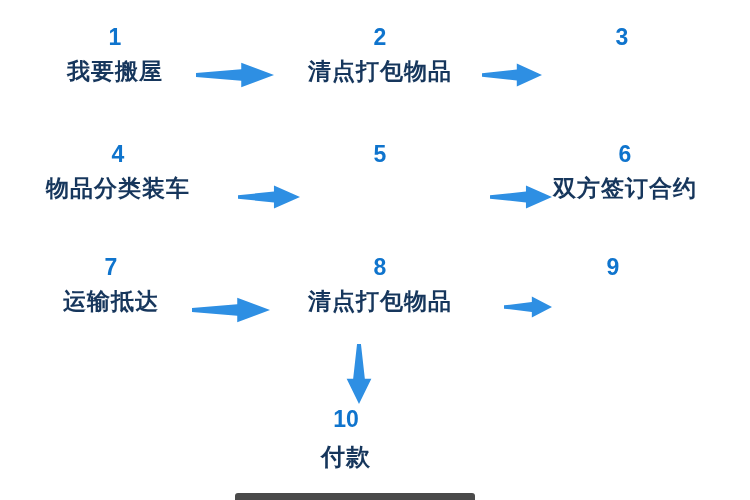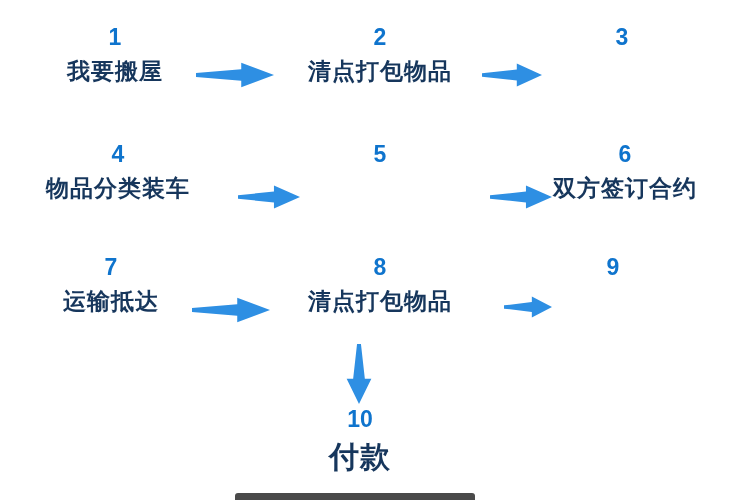--- a/index.html
+++ b/index.html
@@ -24,21 +24,21 @@
   .label{
     margin-top:7px;
     color:var(--label,#16365c);
     font-size:23px;
     font-weight:bold;
     line-height:27px;
     letter-spacing:1px;
     white-space:nowrap;
   }
   .label.big{
-    font-size:30px;
+    font-size:24px;
     line-height:34px;
   }
   .arrow{
     position:absolute;
     display:block;
   }
   .arrow polygon{
     fill:var(--arrow,#2e8fe3);
   }
   .decor{
@@ -115,20 +115,20 @@
   </svg>
 
   <div class="step" style="left:493px;top:254px;">
     <div class="num">9</div>
   </div>
 
   <svg class="arrow" style="left:346px;top:344px;width:26px;height:60px;" viewBox="0 0 40 100" preserveAspectRatio="none">
     <polygon points="17,0 11,58 1,58 20,100 39,58 29,58 23,0"></polygon>
   </svg>
 
-  <div class="step" style="left:240px;top:406px;">
+  <div class="step" style="left:226px;top:406px;">
     <div class="num">10</div>
     <div class="label big">付款</div>
   </div>
 
   <div class="decor" style="left:235px;top:493px;width:240px;height:7px;"></div>
 
 </div>
 
 </body></html>

